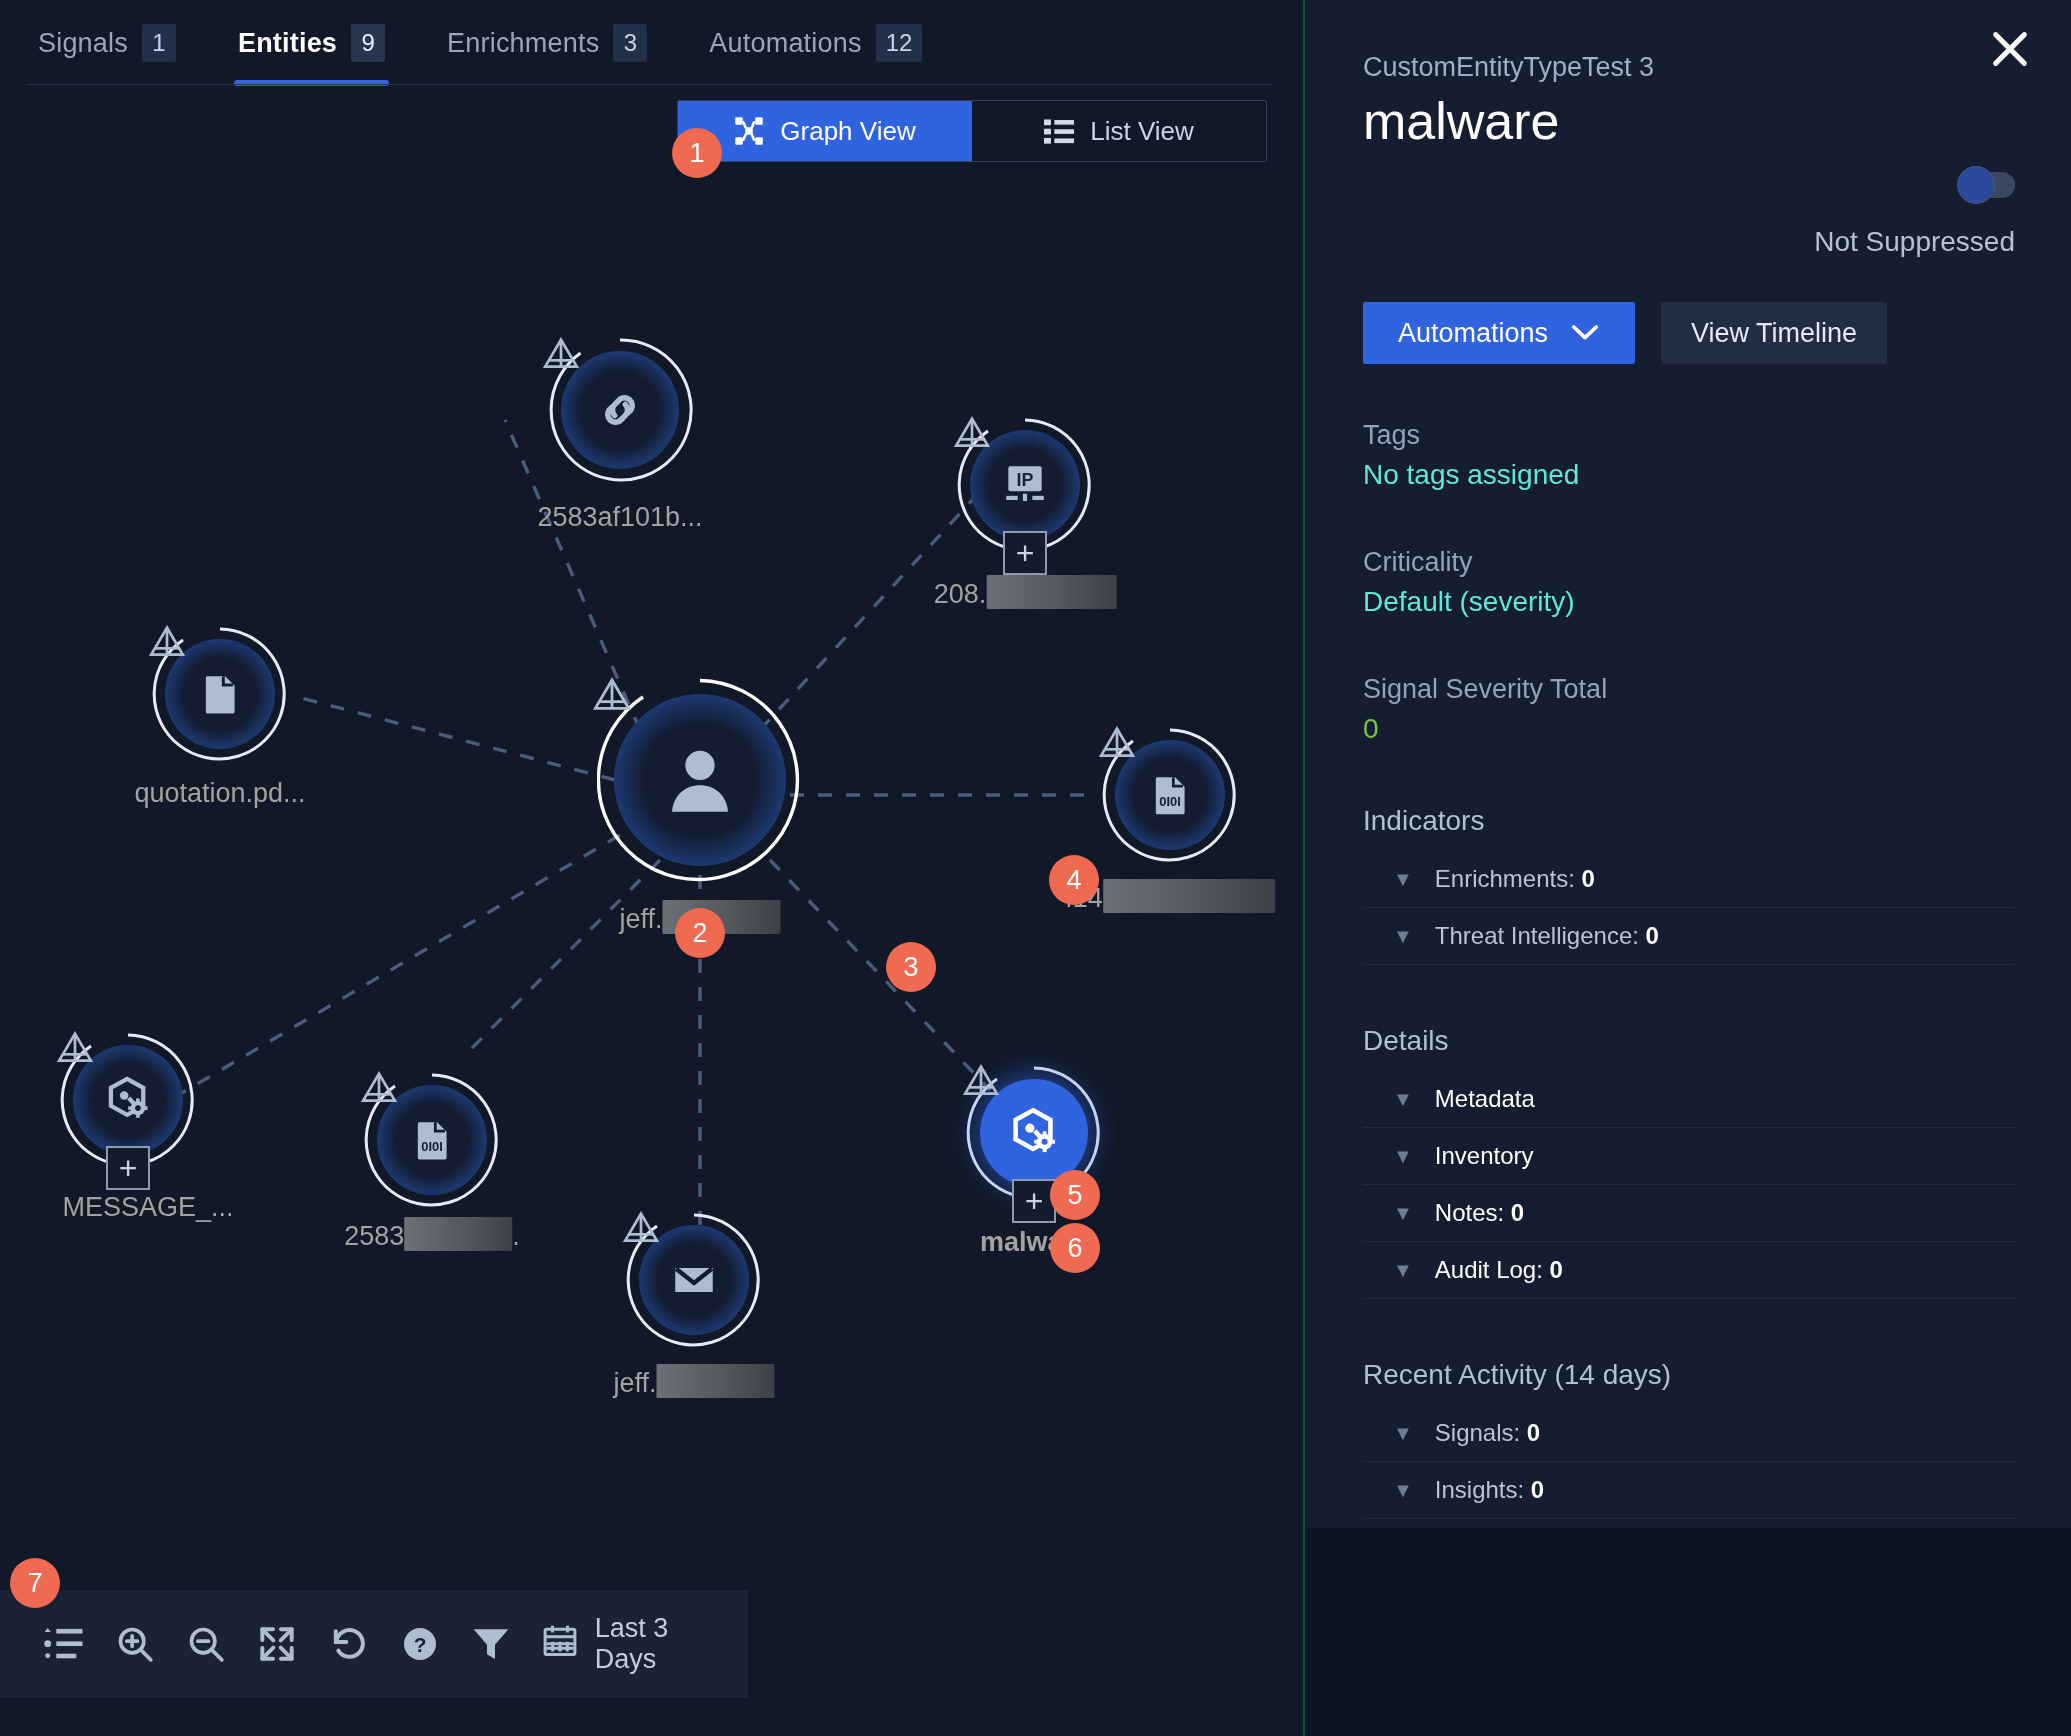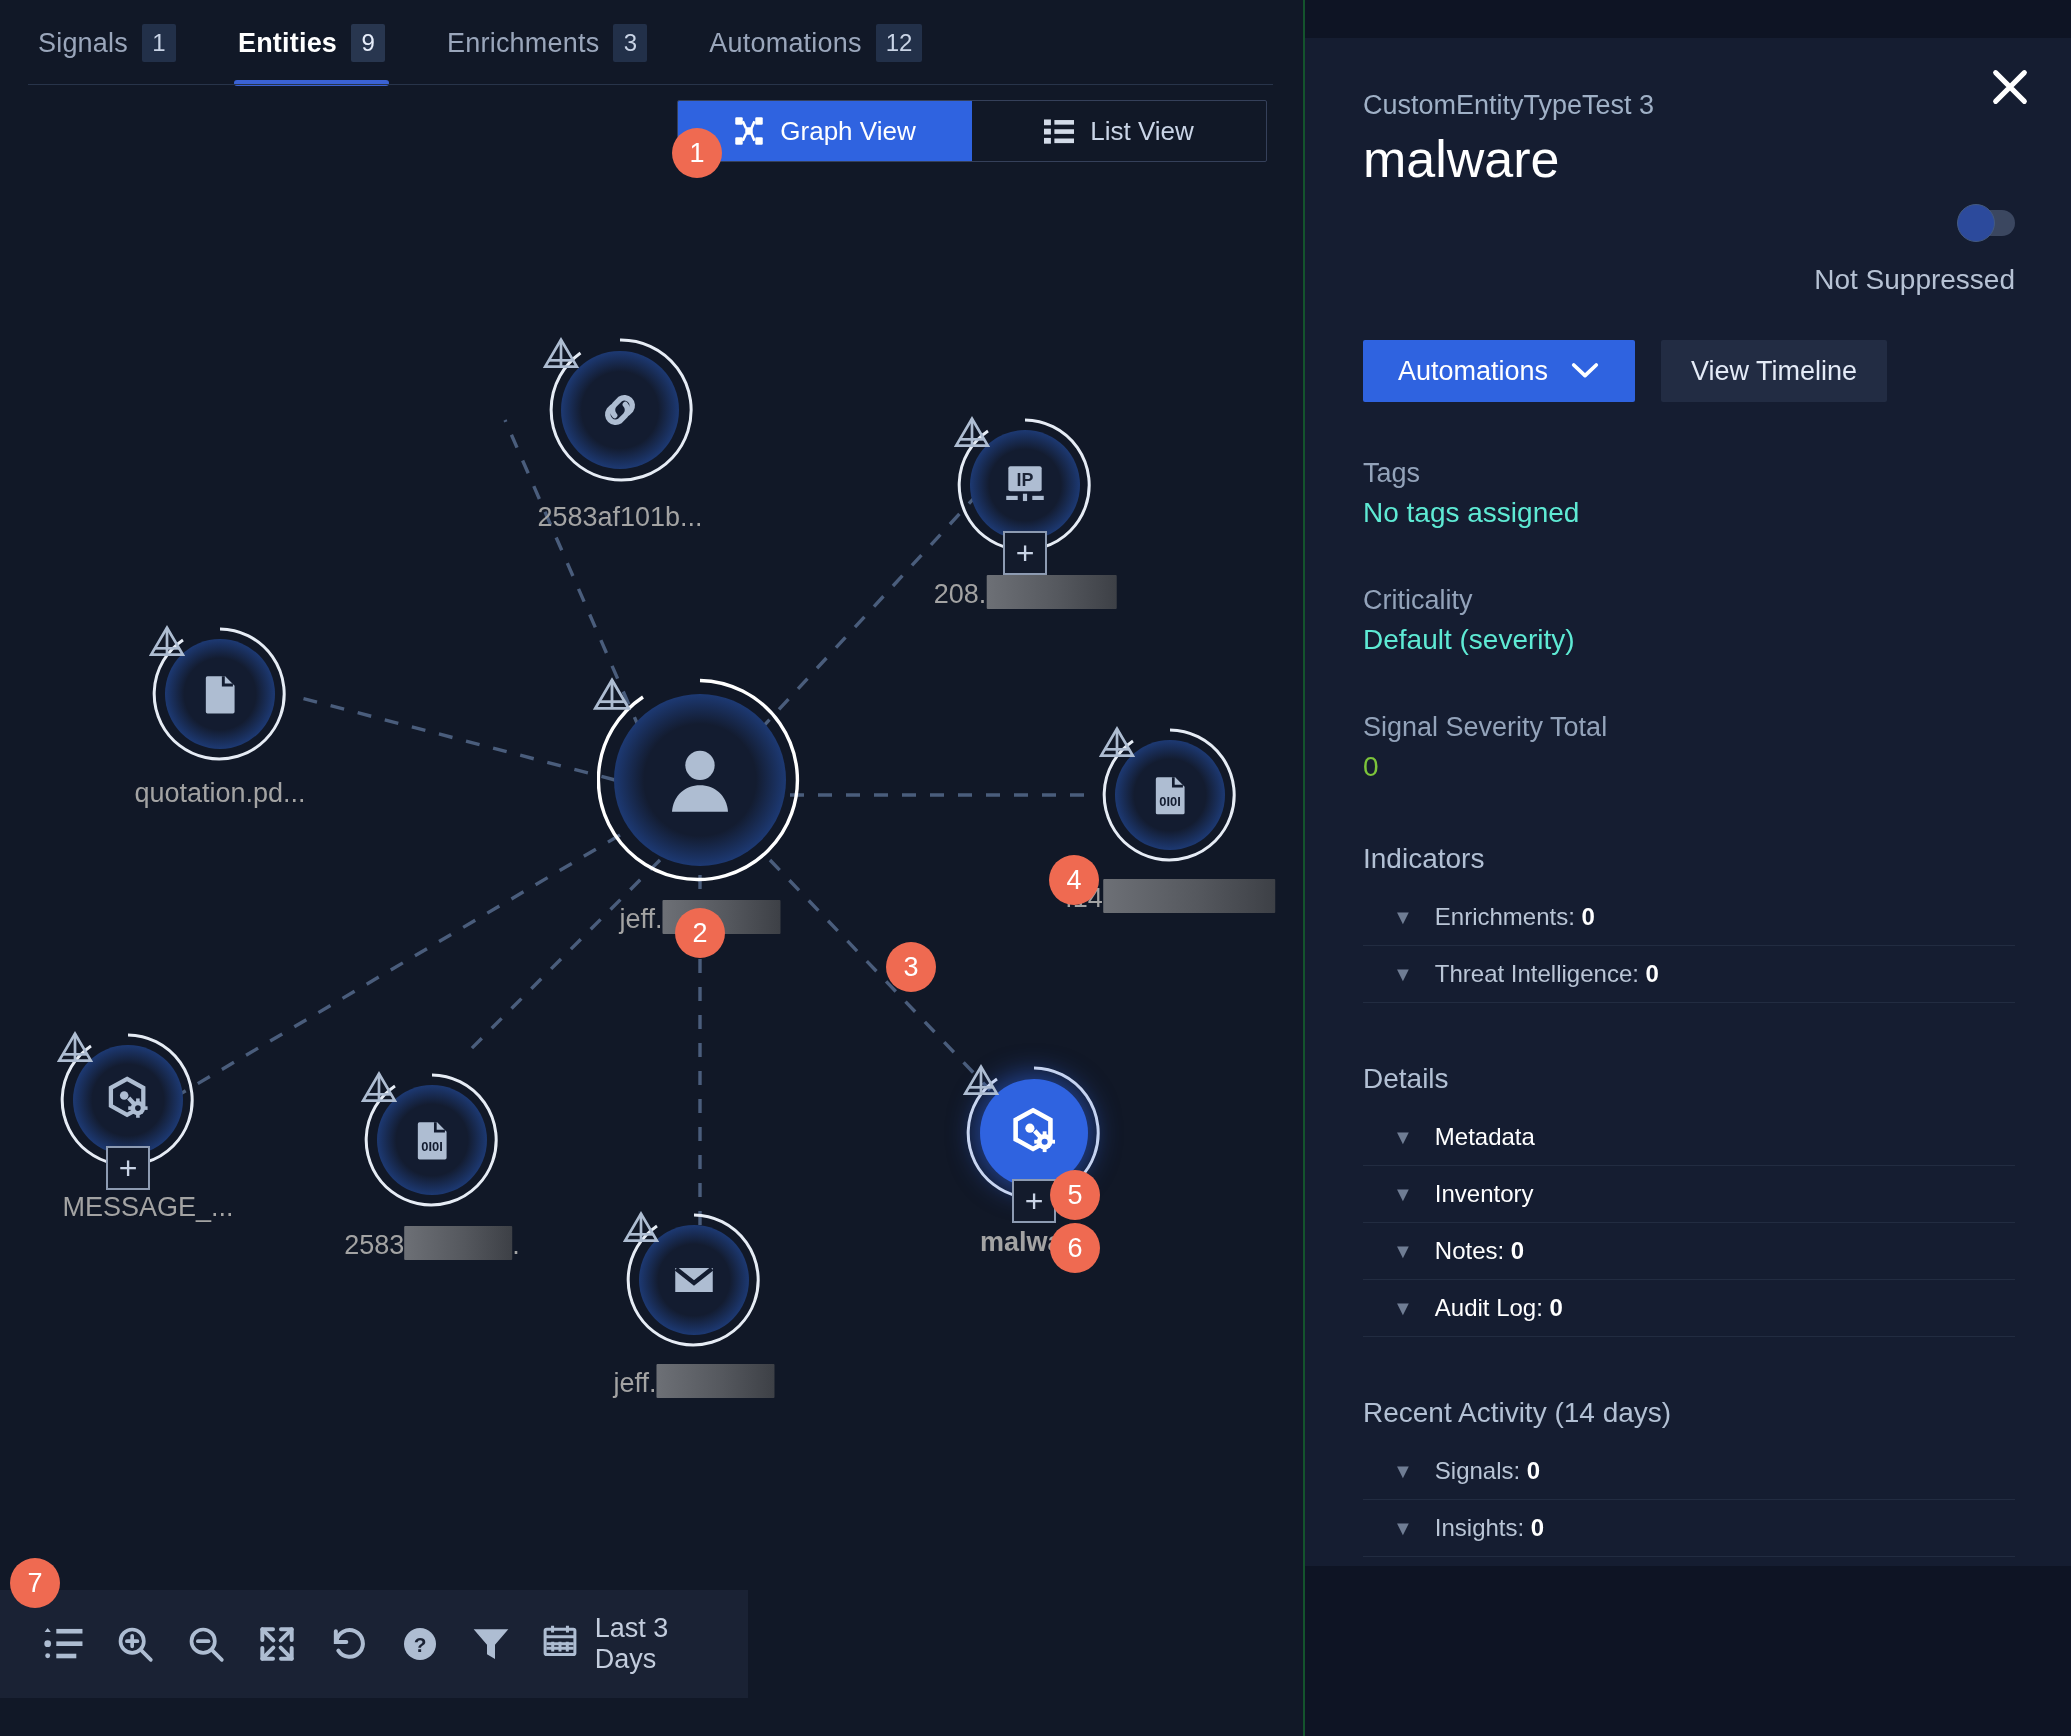--- a/index.html
+++ b/index.html
@@ -125,21 +125,21 @@
     width: 74px; height: 108px; display: flex; align-items: center; justify-content: center;
     color: #aebdd2; cursor: pointer;
   }
   .tool.wide {
     width: auto; gap: 16px; padding: 0 18px 0 14px; font-size: 27px; color: #c3cddd;
   }
 
   
   .right-pane {
     position: relative; flex: 1 1 auto; height: 1528px;
-    background: #151d31; padding: 52px 56px 0 58px; margin-top: 38px;
+    background: #151d31; padding: 52px 56px 0 58px;
   }
   .close-x {
     position: absolute; right: 34px; top: 22px;
     width: 54px; height: 54px; color: #ffffff; cursor: pointer;
     display: flex; align-items: center; justify-content: center;
   }
   .eyebrow { font-size: 27px; color: #9fb0c6; margin-bottom: 6px; }
   .title { font-size: 52px; color: #ffffff; font-weight: normal; line-height: 1.25; }
   .suppress-row { display: flex; align-items: flex-end; gap: 28px; margin-top: 18px; flex-direction: column; }
   .toggle {
@@ -413,21 +413,21 @@
             <text x="12" y="17.2" font-size="6.2" font-family="Liberation Sans, sans-serif" font-weight="bold" fill="#131c30" text-anchor="middle">0I0I</text>
           </svg>
         </div>
         <div class="tri-badge" style="left:-72px; top:-70px;">
           <svg width="38" height="36" viewBox="0 0 24 22" fill="none" stroke="#aebdd2" stroke-width="1.7">
             <path d="M12 2 L22 19 L2 19 Z"></path>
               <path d="M12 2 L12 19"></path>
               <path d="M4.5 15 L19.5 15"></path>
           </svg>
         </div>
-        <div class="node-label" style="top:86px;">
+        <div class="node-label" style="top:77px;">
           <span>2583</span><span class="redact" style="width:108px;"></span><span>.</span>
         </div>
       </div>
 
       <div class="node" style="left:694px; top:1110px;">
         <svg class="node-outer" width="136" height="136" viewBox="0 0 136 136">
           <path d="M 68 3 A 65 65 0 1 1 31 14" fill="none" stroke="#e6ecf5" stroke-width="3"></path>
         </svg>
         <div class="node-disc plain" style="width:110px;height:110px;"></div>
         <div class="node-icon">

